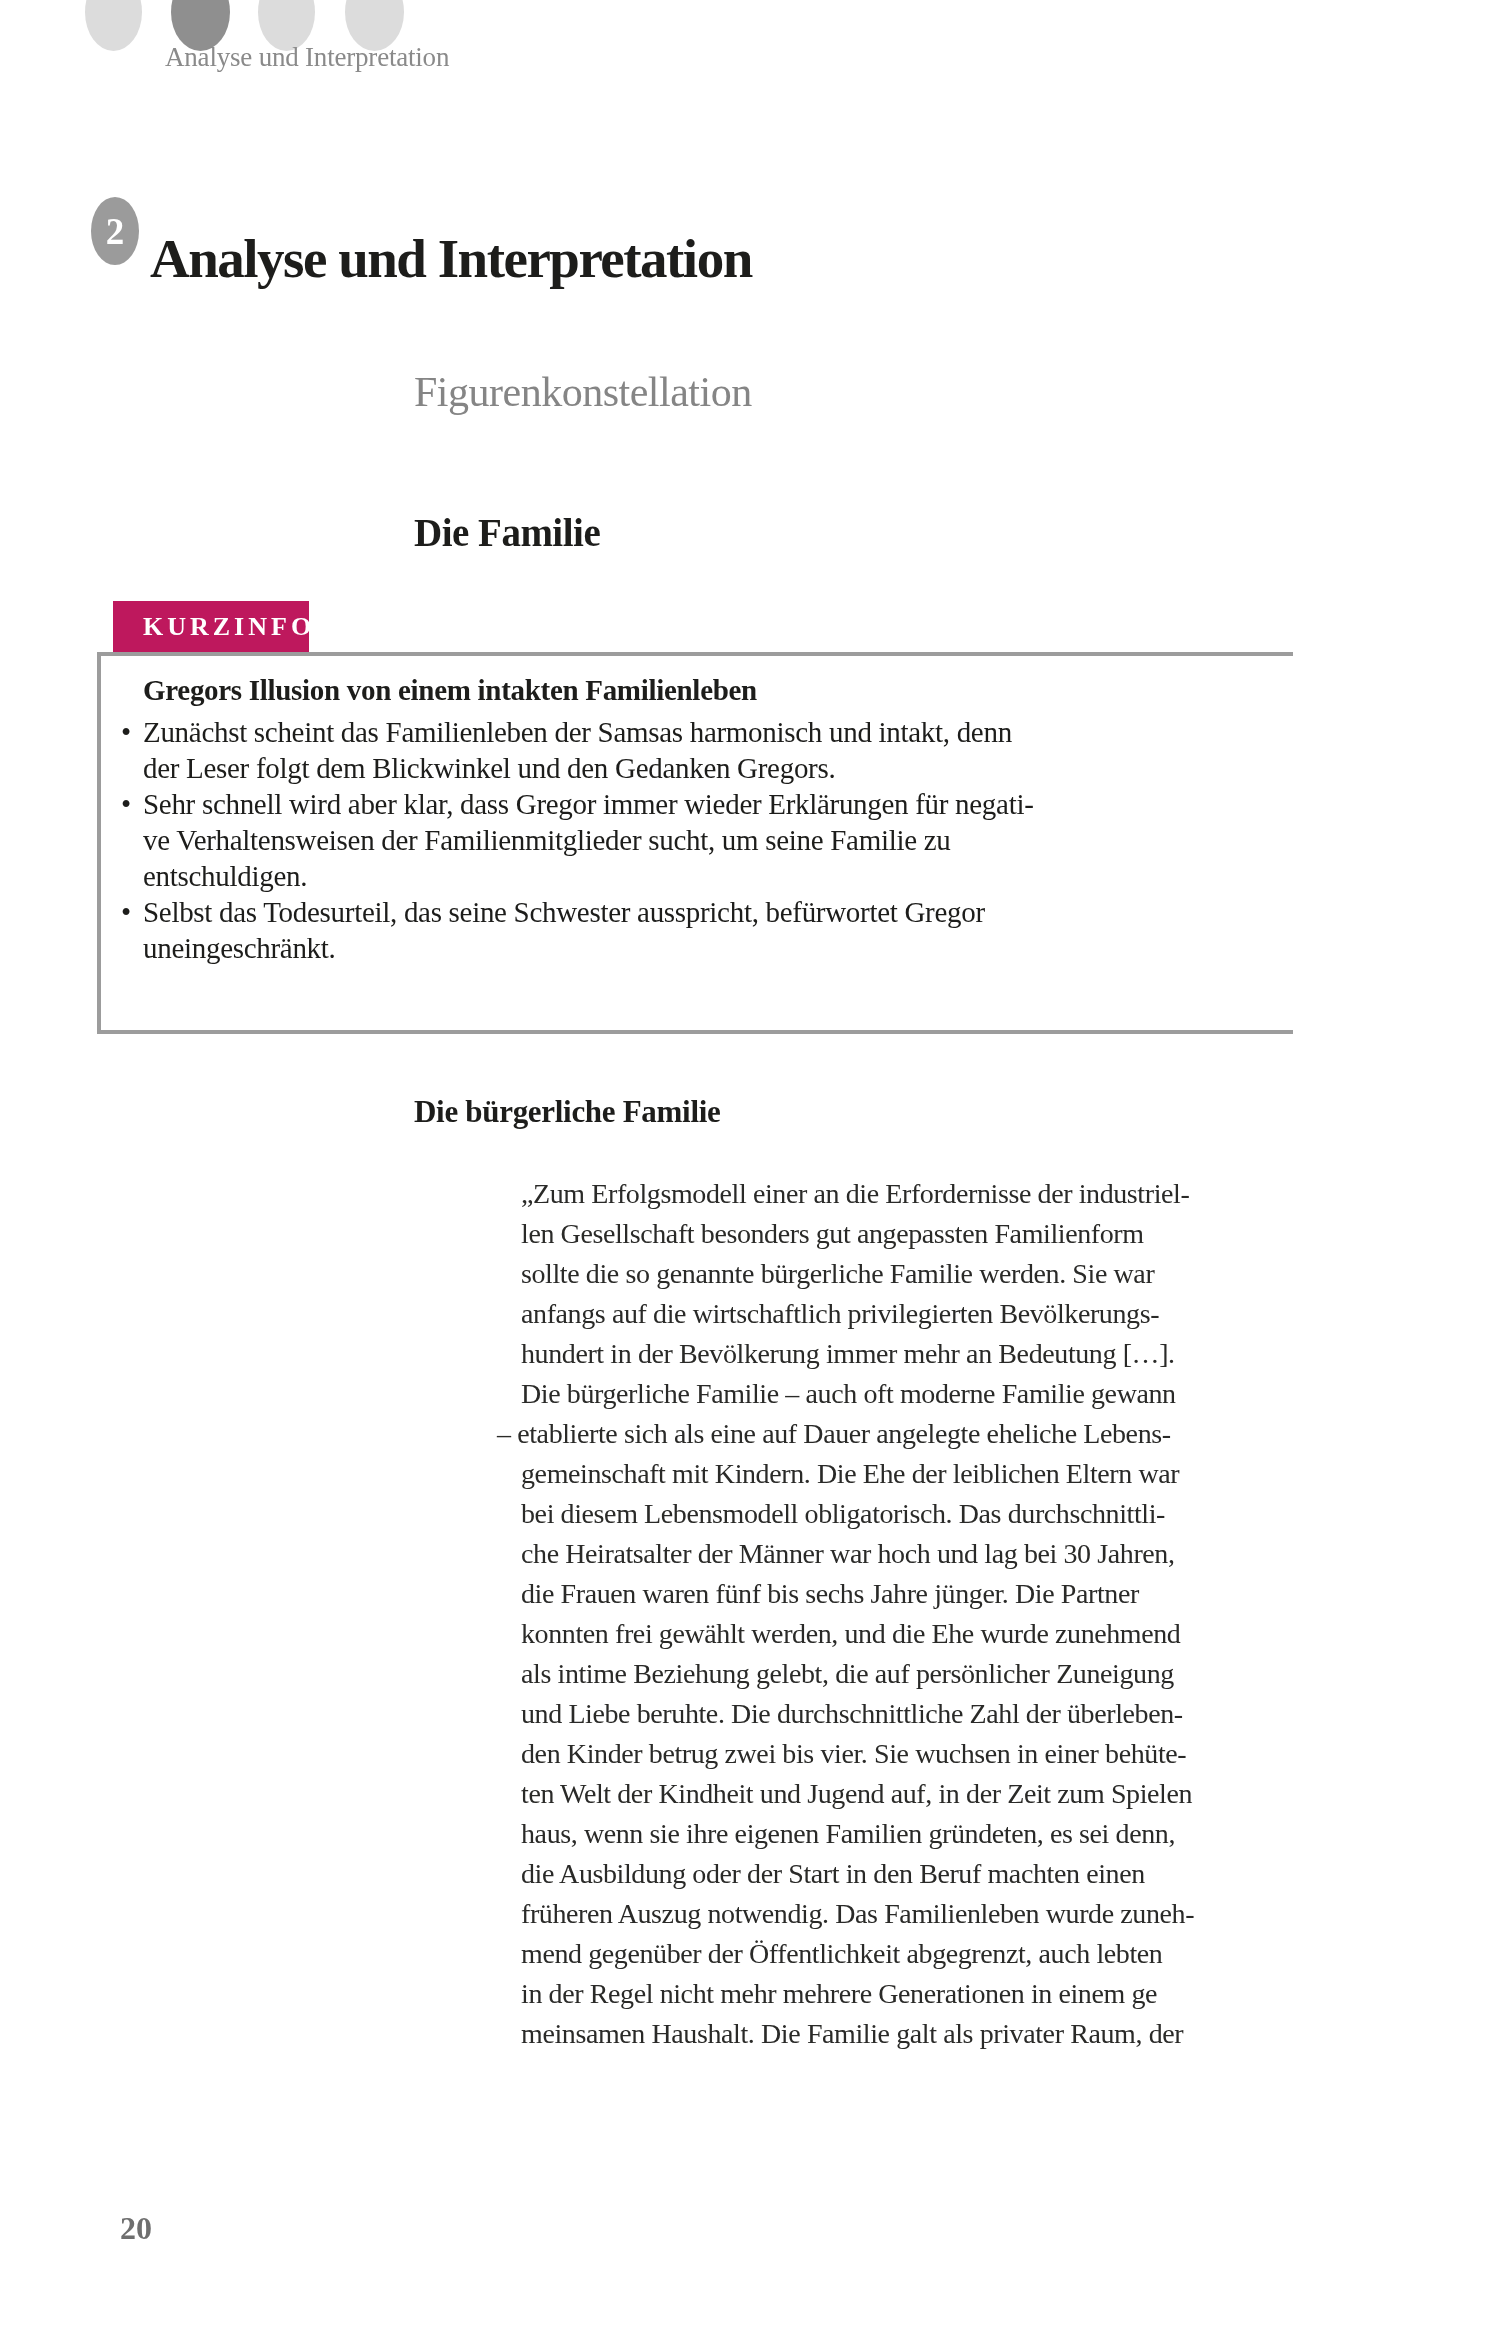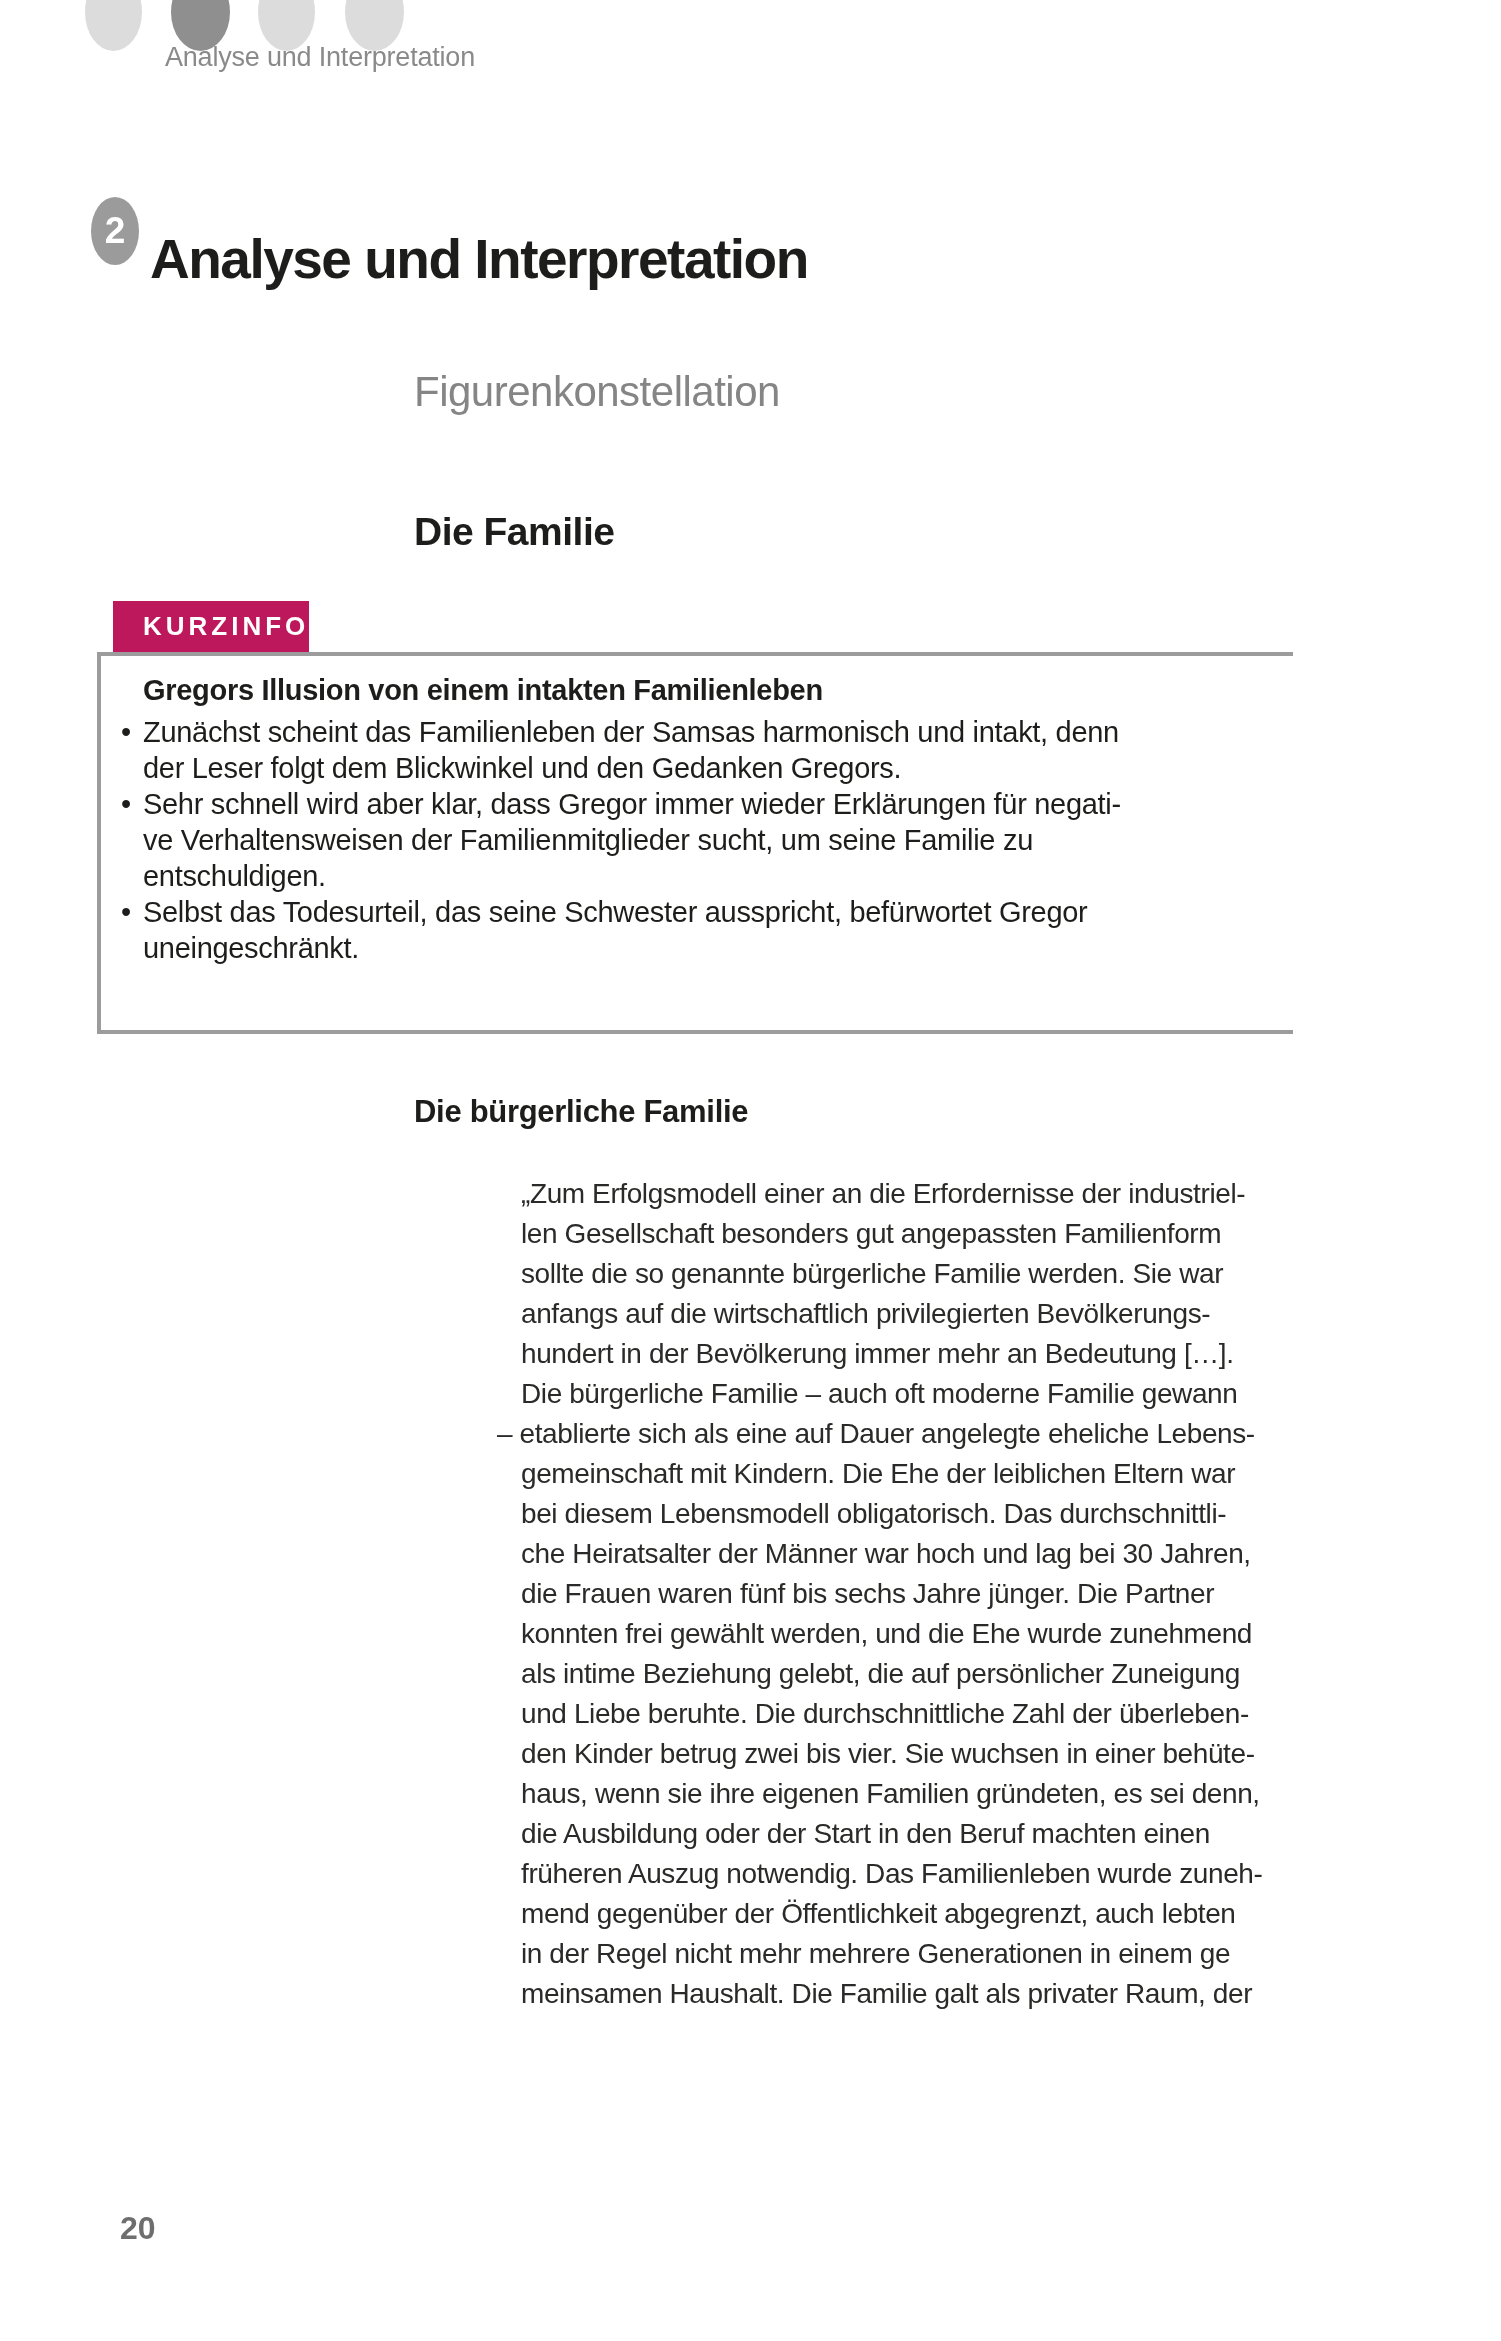--- a/index.html
+++ b/index.html
@@ -1,21 +1,21 @@
 <!DOCTYPE html>
 <html lang="de"><head>
 <meta charset="utf-8">
 <style>
   html,body{margin:0;padding:0;background:#ffffff;}
   .page{
     position:relative;
     width:1293px;
     height:2341px;
     background:#ffffff;
-    font-family:Liberation Sans, sans-serif;
+    font-family:Liberation Serif, serif;
     color:#1d1d1b;
     overflow:hidden;
   }
   
   .deco-circle{position:absolute;top:-27px;height:78px;border-radius:50%;}
   .deco-c1{left:85px;width:57px;background:#dcdcdc;}
   .deco-c2{left:171px;width:59px;background:#8f8f8f;}
   .deco-c3{left:258px;width:57px;background:#dcdcdc;}
   .deco-c4{left:345px;width:59px;background:#dcdcdc;}
 
@@ -141,20 +141,21 @@
     <div class="qline">Die bürgerliche Familie – auch oft moderne Familie gewann</div>
     <div class="qline dash-out">– etablierte sich als eine auf Dauer angelegte eheliche Lebens-</div>
     <div class="qline">gemeinschaft mit Kindern. Die Ehe der leiblichen Eltern war</div>
     <div class="qline">bei diesem Lebensmodell obligatorisch. Das durchschnittli-</div>
     <div class="qline">che Heiratsalter der Männer war hoch und lag bei 30 Jahren,</div>
     <div class="qline">die Frauen waren fünf bis sechs Jahre jünger. Die Partner</div>
     <div class="qline">konnten frei gewählt werden, und die Ehe wurde zunehmend</div>
     <div class="qline">als intime Beziehung gelebt, die auf persönlicher Zuneigung</div>
     <div class="qline">und Liebe beruhte. Die durchschnittliche Zahl der überleben-</div>
     <div class="qline">den Kinder betrug zwei bis vier. Sie wuchsen in einer behüte-</div>
+    <div class="qline">ten Welt der Kindheit und Jugend auf, in der Zeit zum Spielen</div>
     <div class="qline">haus, wenn sie ihre eigenen Familien gründeten, es sei denn,</div>
     <div class="qline">die Ausbildung oder der Start in den Beruf machten einen</div>
     <div class="qline">früheren Auszug notwendig. Das Familienleben wurde zuneh-</div>
     <div class="qline">mend gegenüber der Öffentlichkeit abgegrenzt, auch lebten</div>
     <div class="qline">in der Regel nicht mehr mehrere Generationen in einem ge</div>
     <div class="qline">meinsamen Haushalt. Die Familie galt als privater Raum, der</div>
   </div>
 
   <div class="page-number">20</div>
 

